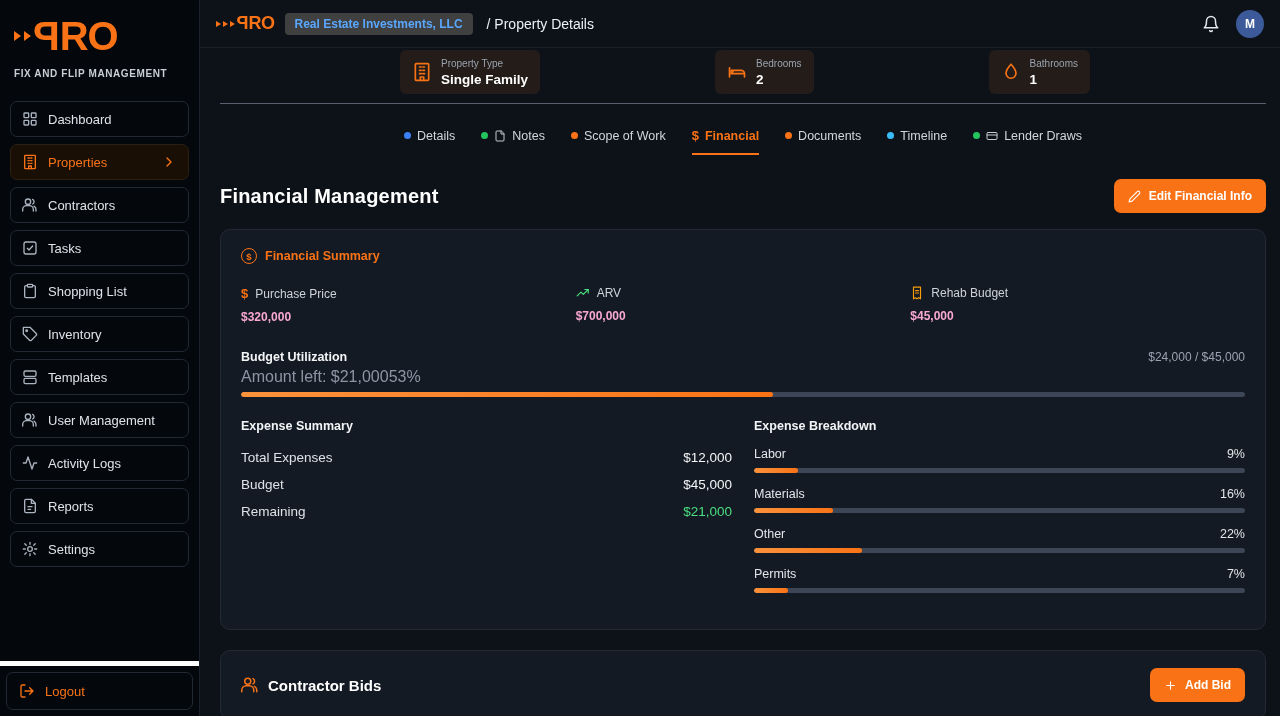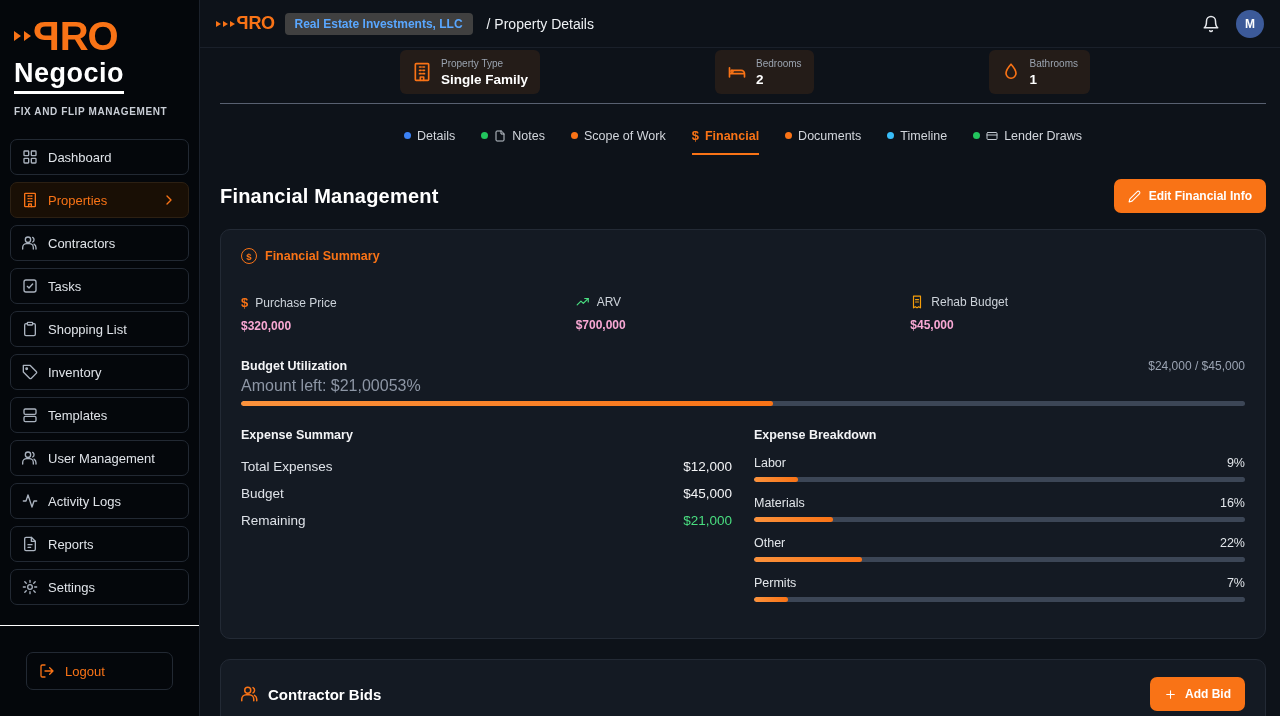--- a/index.html
+++ b/index.html
@@ -16,21 +16,21 @@
   .logo-pro{font-size:40px;font-weight:800;color:#f97316;letter-spacing:-1px;line-height:1}
   .mirror{display:inline-block;transform:scaleX(-1)}
   .logo-name{font-size:27px;font-weight:700;color:#fff;border-bottom:3px solid #fff;display:inline-block;padding-bottom:2px;margin-top:2px;letter-spacing:.5px}
   .tagline{font-size:10px;letter-spacing:.6px;color:#c9ced6;margin-top:12px;font-weight:600}
   .nav{padding:12px 10px 0;flex:1}
   .nav-item{display:flex;align-items:center;gap:10px;height:36px;border:1px solid #222933;border-radius:7px;padding:0 11px;margin-bottom:7px;font-size:13px;color:#dfe3e8;cursor:pointer}
   .nav-item svg{width:16px;height:16px;color:#aab3bf}
   .nav-item.active{color:#f97316;background:#190f05;border-color:#2c2013}
   .nav-item.active svg{color:#f97316}
   .nav-chevron{margin-left:auto;color:#f97316;width:13px;height:13px}
-  .sidebar-footer{padding:26px;border-top:1px solid #ffffff}
+  .sidebar-footer{padding:6px;border-top:5px solid #ffffff}
   .logout-item{display:flex;align-items:center;gap:10px;height:38px;border:1px solid #222933;border-radius:7px;padding:0 12px;font-size:13px;color:#f97316;cursor:pointer}
   .logout-item svg{width:16px;height:16px}
 
   
   .main{flex:1;display:flex;flex-direction:column;min-width:0}
   .topbar{height:48px;display:flex;align-items:center;padding:0 16px;border-bottom:1px solid #1a202a;gap:10px;flex-shrink:0}
   .mini-logo{display:flex;align-items:center;gap:1px}
   .mini-pro{font-size:18px;font-weight:800;color:#f97316;letter-spacing:-0.5px}
   .company-badge{background:#404040;color:#59a7ff;font-size:12px;font-weight:600;padding:4px 10px;border-radius:4px;cursor:pointer}
   .breadcrumb{font-size:14px;color:#eef1f4;margin-left:4px}
@@ -63,21 +63,21 @@
   .page-title{font-size:20px;font-weight:700;color:#fff;letter-spacing:.2px}
   .btn{display:inline-flex;align-items:center;gap:8px;background:#f97316;color:#fff;border:none;border-radius:7px;font-size:12px;font-weight:600;padding:10px 14px;cursor:pointer;font-family:inherit}
   .btn svg{width:13px;height:13px}
 
   
   .card{background:#141a23;border:1px solid #232a35;border-radius:10px;margin-top:16px;padding:18px 20px 22px}
   .card-head{display:flex;align-items:center;gap:8px;color:#f97316;font-size:12.5px;font-weight:600}
   .dollar-badge{width:16px;height:16px;border:1.5px solid #f97316;border-radius:50%;display:inline-flex;align-items:center;justify-content:center;font-size:9.5px;font-weight:700}
   .dollar-badge::before{content:"$"}
 
-  .metrics{display:grid;grid-template-columns:1fr 1fr 1fr;margin-top:31px}
+  .metrics{display:grid;grid-template-columns:1fr 1fr 1fr;margin-top:22px}
   .metric-label{display:flex;align-items:center;gap:7px;font-size:12px;color:#cdd3da}
   .metric-label .dollar-glyph{font-size:13px}
   .metric-label svg{width:14px;height:14px}
   .ic-green{color:#4ade80}.ic-amber{color:#f59e0b}
   .metric-value{font-size:12px;font-weight:700;color:#f9a8d4;margin-top:9px}
 
   .budget{margin-top:26px}
   .budget-row1{display:flex;justify-content:space-between;align-items:baseline}
   .bu-title{font-size:12.5px;font-weight:600;color:#f3f4f6}
   .bu-ratio{font-size:12px;color:#9aa3b2}
@@ -102,21 +102,20 @@
 </head>
 <body>
 
 <aside class="sidebar">
   <div class="logo-block">
     <div class="logo-line">
       <span class="tri"></span>
       <span class="tri"></span>
       <span class="logo-pro"><span class="mirror">P</span><span>RO</span></span>
     </div>
-    <div class="logo-name">Negocio</div>
     <div class="tagline">FIX AND FLIP MANAGEMENT</div>
   </div>
 
   <nav class="nav">
     <div class="nav-item">
       <svg class="ic" viewBox="0 0 24 24">
           <rect x="3" y="3" width="7" height="7" rx="1"></rect>
           <rect x="14" y="3" width="7" height="7" rx="1"></rect>
           <rect x="3" y="14" width="7" height="7" rx="1"></rect>
           <rect x="14" y="14" width="7" height="7" rx="1"></rect>

